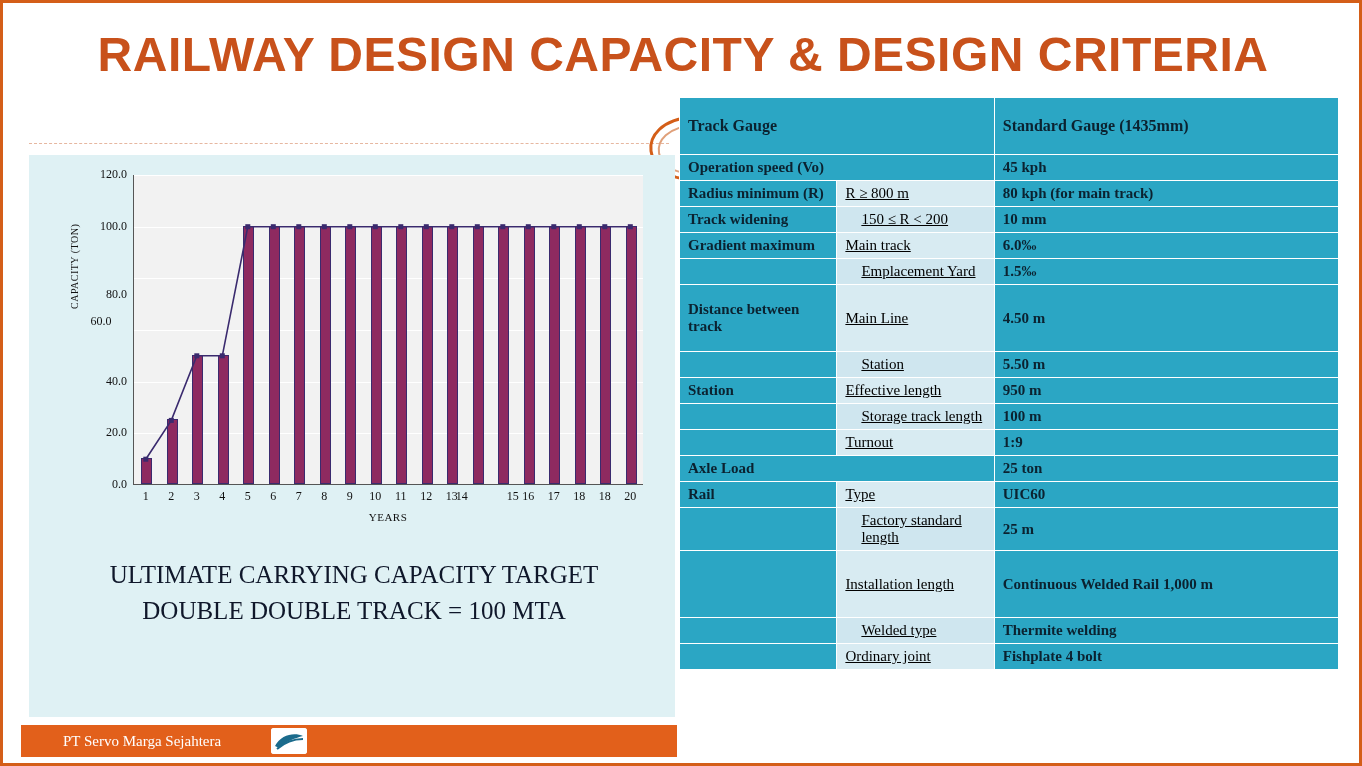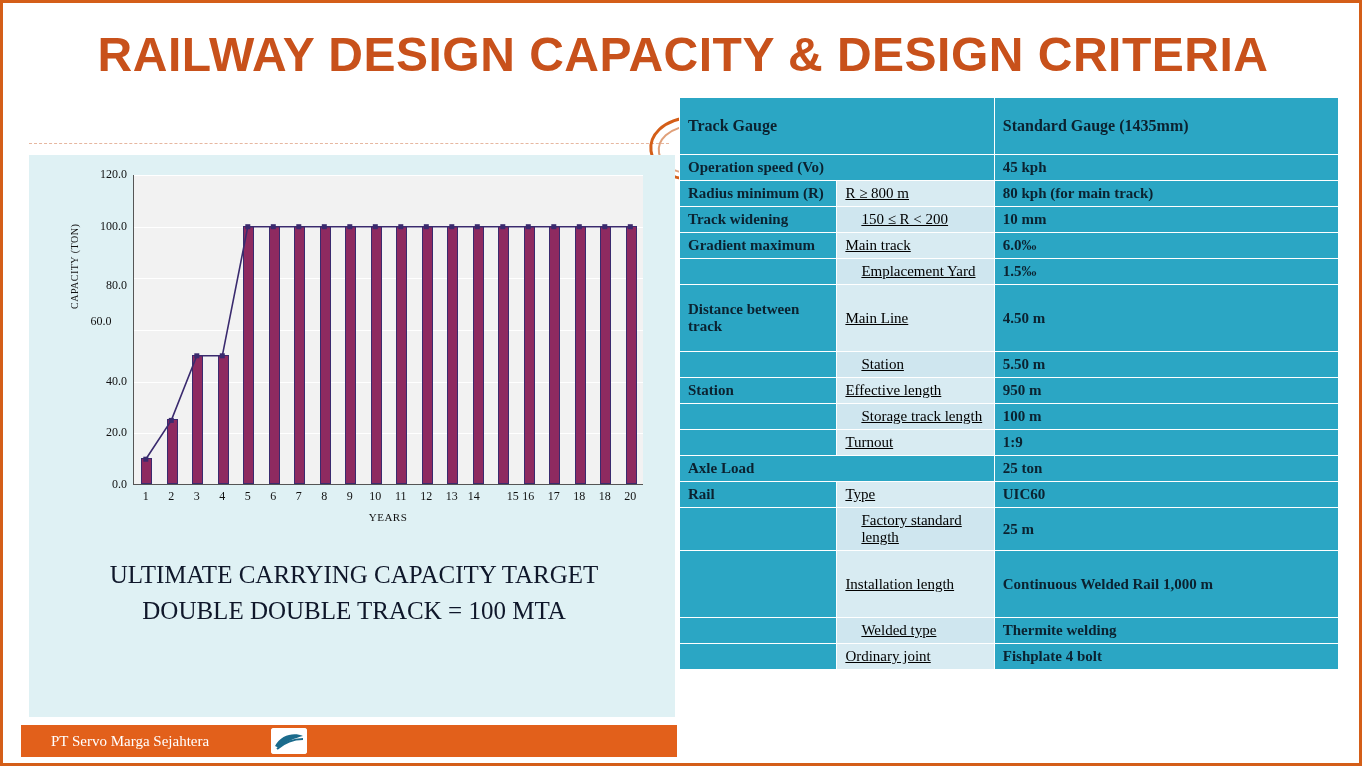--- a/index.html
+++ b/index.html
@@ -122,21 +122,21 @@
   .c3{width:240px;}
   .hdr td{height:48px;font-size:16px;}
   .tall{height:58px;}
   
   #footer{
     position:absolute;left:18px;bottom:6px;width:656px;height:32px;
     background:#e2601b;
     color:#ffffff;
     font-size:15px;
     line-height:32px;
-    padding-left:30px;
+    padding-left:42px;
     box-sizing:border-box;
     font-family:"Liberation Serif", serif;
   }
   #footer-logo{
     position:absolute;left:250px;top:3px;width:36px;height:26px;
     background:#ffffff;border-radius:3px;
   }
 </style>
 </head>
 <body>
@@ -154,21 +154,21 @@
   <div id="left-panel">
 
     <div id="chart-wrap">
       <div class="y-axis-title">CAPACITY (TON)</div>
 
       <div class="ytickwrap" id="yticks">
           <div class="ytick" style="top: 310px;">0.0</div>
           <div class="ytick" style="top: 258.333px;">20.0</div>
           <div class="ytick" style="top: 206.667px;">40.0</div>
           <div class="ytick" style="top: 147px; text-align: center;">60.0</div>
-          <div class="ytick" style="top: 111px;">80.0</div>
+          <div class="ytick" style="top: 120px;">80.0</div>
           <div class="ytick" style="top: 51.6667px;">100.0</div>
           <div class="ytick" style="top: 0px;">120.0</div>
         </div>
 
       <div id="plot">
           <div class="gridline" style="top: 258.333px;"></div>
           <div class="gridline" style="top: 206.667px;"></div>
           <div class="gridline" style="top: 155px;"></div>
           <div class="gridline" style="top: 103.333px;"></div>
           <div class="gridline" style="top: 51.6667px;"></div>
@@ -226,21 +226,21 @@
         <div class="xlabel" style="left: 134.5px; width: 25.5px;">4</div>
         <div class="xlabel" style="left: 160px; width: 25.5px;">5</div>
         <div class="xlabel" style="left: 185.5px; width: 25.5px;">6</div>
         <div class="xlabel" style="left: 211px; width: 25.5px;">7</div>
         <div class="xlabel" style="left: 236.5px; width: 25.5px;">8</div>
         <div class="xlabel" style="left: 262px; width: 25.5px;">9</div>
         <div class="xlabel" style="left: 287.5px; width: 25.5px;">10</div>
         <div class="xlabel" style="left: 313px; width: 25.5px;">11</div>
         <div class="xlabel" style="left: 338.5px; width: 25.5px;">12</div>
         <div class="xlabel" style="left: 364px; width: 25.5px;">13</div>
-        <div class="xlabel" style="left: 386px; width: 25.5px;">14</div>
+        <div class="xlabel" style="left: 374px; width: 25.5px;">14</div>
         <div class="xlabel" style="left: 425px; width: 25.5px;">15</div>
         <div class="xlabel" style="left: 440.5px; width: 25.5px;">16</div>
         <div class="xlabel" style="left: 466px; width: 25.5px;">17</div>
         <div class="xlabel" style="left: 491.5px; width: 25.5px;">18</div>
         <div class="xlabel" style="left: 517px; width: 25.5px;">18</div>
         <div class="xlabel" style="left: 542.5px; width: 25.5px;">20</div>
       </div>
 
     <div id="caption">
       <div>ULTIMATE CARRYING CAPACITY TARGET</div>

